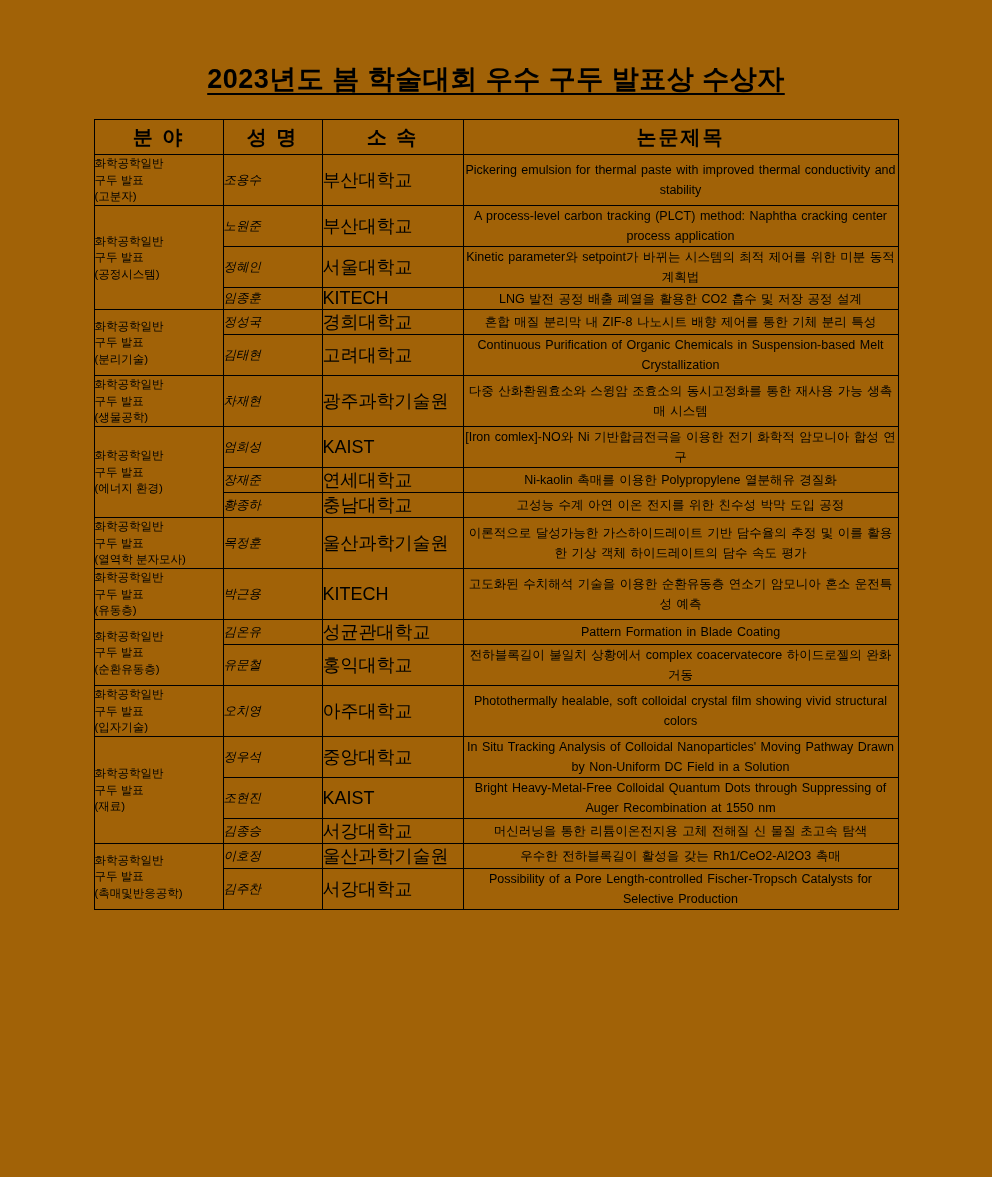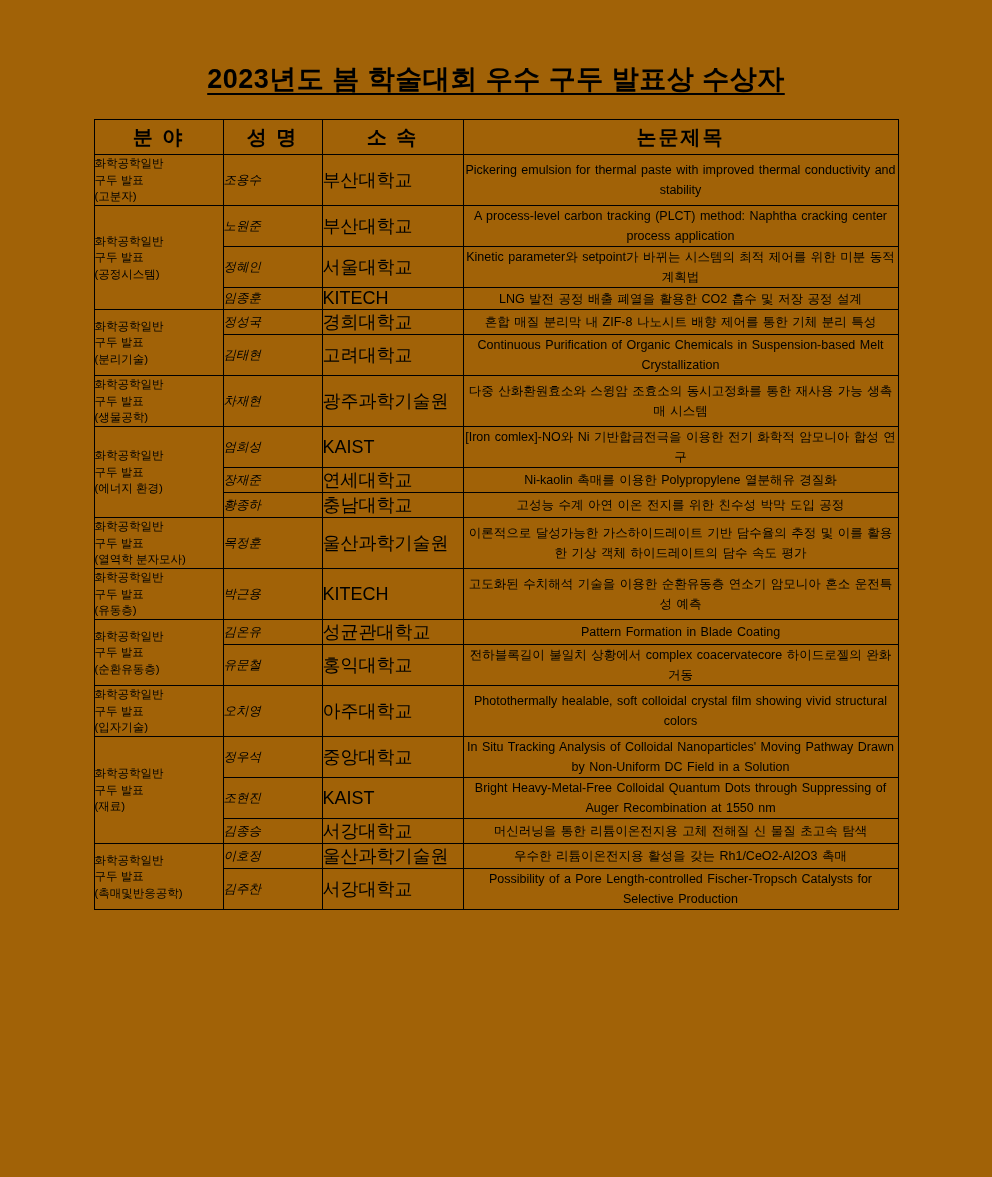--- a/index.html
+++ b/index.html
@@ -236,21 +236,21 @@
           <td class="title-cell">머신러닝을 통한 리튬이온전지용 고체 전해질 신 물질 초고속 탐색</td>
         </tr>
         <tr>
           <td class="field-cell" rowspan="2">
             <span class="field-line">화학공학일반</span>
             <span class="field-line">구두 발표</span>
             <span class="field-line">(촉매및반응공학)</span>
           </td>
           <td class="name-cell">이호정</td>
           <td class="affil-cell">울산과학기술원</td>
-          <td class="title-cell">우수한 리튬이온전지용 활성을 갖는 Rh1/CeO2-Al2O3 촉매</td>
+          <td class="title-cell">우수한 전하블록길이 활성을 갖는 Rh1/CeO2-Al2O3 촉매</td>
         </tr>
         <tr>
           <td class="name-cell">김주찬</td>
           <td class="affil-cell">서강대학교</td>
           <td class="title-cell">Possibility of a Pore Length-controlled Fischer-Tropsch Catalysts for Selective Production</td>
         </tr>
       </tbody>
   </table>
 
 </div>

